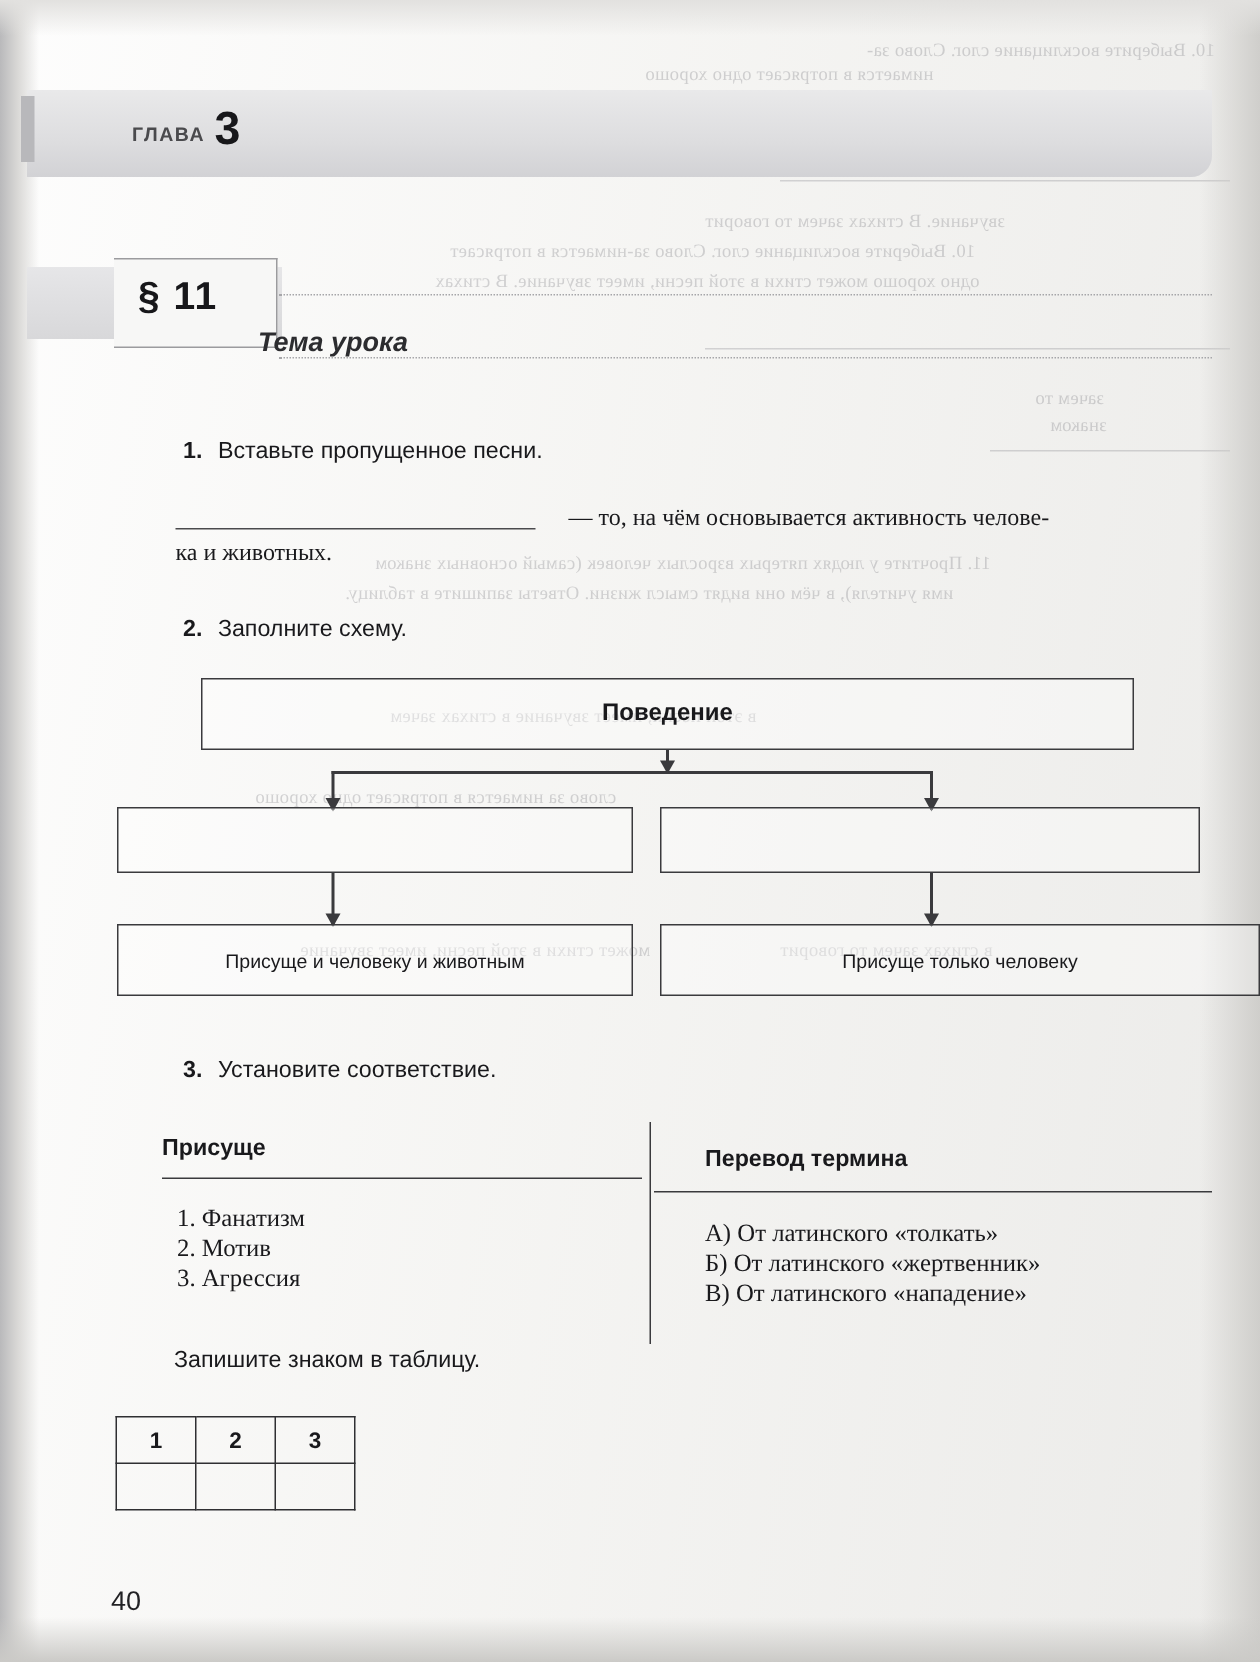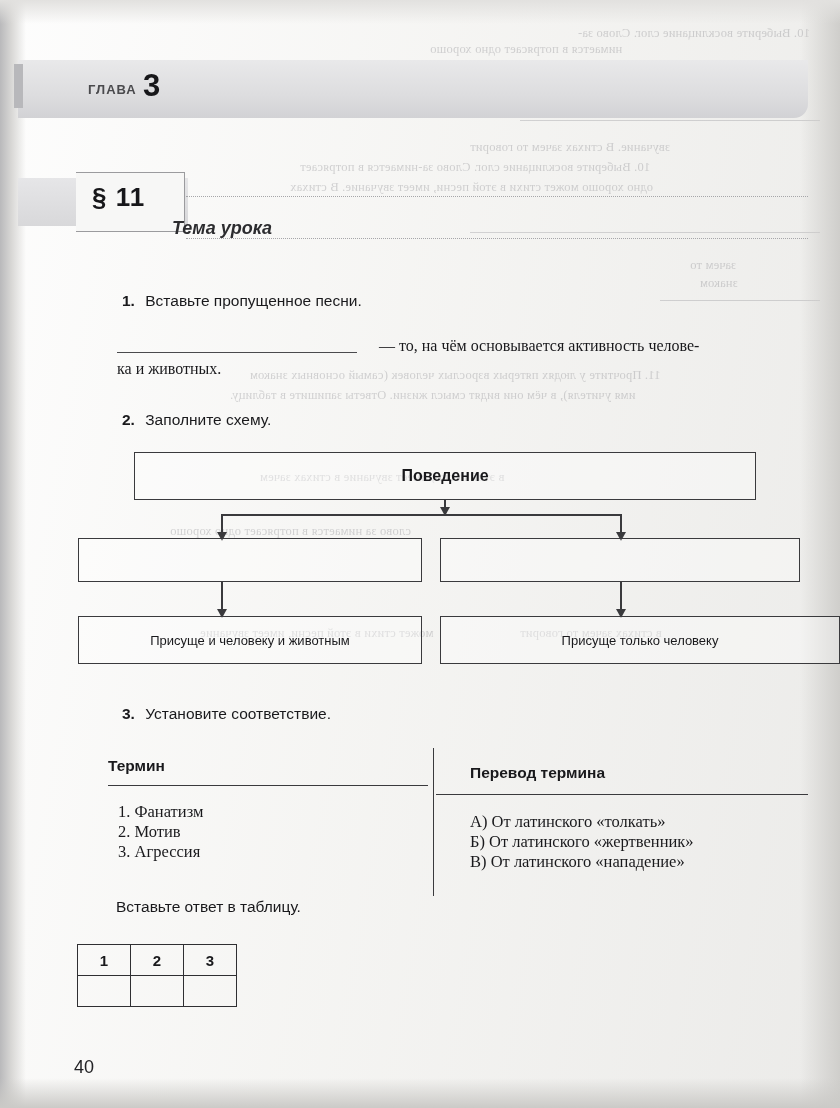--- a/index.html
+++ b/index.html
@@ -329,35 +329,35 @@
   <div class="arrow" style="left:620px; top:582px; height:35px;"></div>
 
   <div class="sch-box" style="left:78px; top:616px; width:344px; height:48px;">Присуще и человеку и животным</div>
   <div class="sch-box" style="left:440px; top:616px; width:400px; height:48px;">Присуще только человеку</div>
 
   <div class="task" style="left:122px; top:705px;">
     <span class="num">3.</span>
     <span style="margin-left:6px;">Установите соответствие.</span>
   </div>
 
-  <div class="mt-head" style="left:108px; top:757px;">Термин</div>
+  <div class="mt-head" style="left:108px; top:757px;">Присуще</div>
   <div class="mt-head" style="left:470px; top:764px;">Перевод термина</div>
   <div class="mt-rule" style="left:108px; top:785px; width:320px; height:1px;"></div>
   <div class="mt-rule" style="left:436px; top:794px; width:372px; height:1px;"></div>
   <div class="mt-rule" style="left:433px; top:748px; width:1px; height:148px;"></div>
 
   <div class="mt-item" style="left:118px; top:802px;">1. Фанатизм</div>
   <div class="mt-item" style="left:118px; top:822px;">2. Мотив</div>
   <div class="mt-item" style="left:118px; top:842px;">3. Агрессия</div>
 
   <div class="mt-item" style="left:470px; top:832px;">Б) От латинского «жертвенник»</div>
   <div class="mt-item" style="left:470px; top:812px;">А) От латинского «толкать»</div>
   <div class="mt-item" style="left:470px; top:852px;">В) От латинского «нападение»</div>
 
-  <div class="task" style="left:116px; top:898px;">Вставьте ответ в таблицу.</div>
+  <div class="task" style="left:116px; top:898px;">Запишите знаком в таблицу.</div>
 
   <table class="ans-grid">
     <tbody>
         <tr>
       <td>1</td>
       <td>2</td>
       <td>3</td>
     </tr>
     <tr>
       <td></td>

